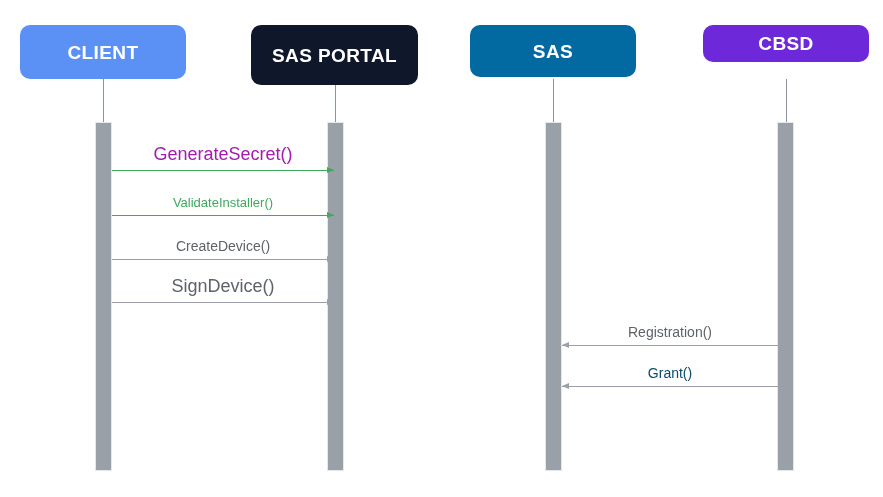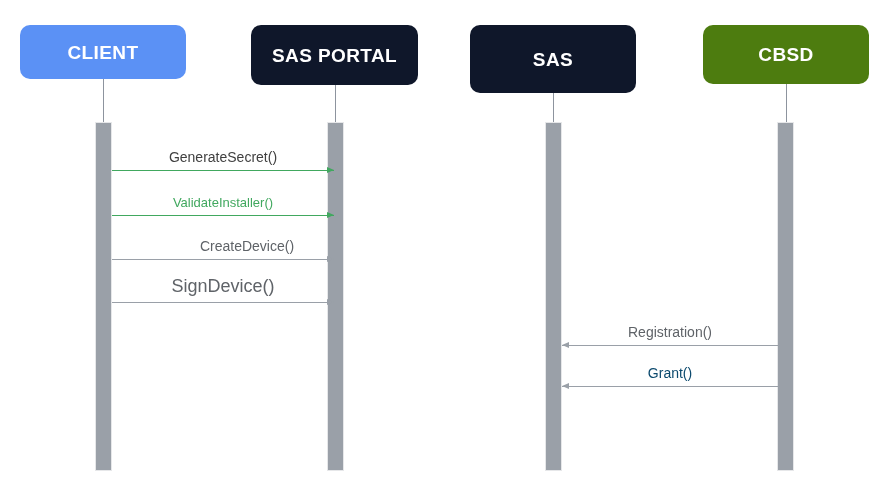--- a/index.html
+++ b/index.html
@@ -103,31 +103,31 @@
     <div class="activation-bar" style="left: 95px; top: 122px; width: 17px; height: 349px; background: rgb(154, 160, 168);"></div>
     <div class="lifeline" style="left: 335px; top: 79px; height: 43px; background: rgb(141, 148, 158);"></div>
     <div class="activation-bar" style="left: 327px; top: 122px; width: 17px; height: 349px; background: rgb(154, 160, 168);"></div>
     <div class="lifeline" style="left: 553px; top: 79px; height: 43px; background: rgb(141, 148, 158);"></div>
     <div class="activation-bar" style="left: 545px; top: 122px; width: 17px; height: 349px; background: rgb(154, 160, 168);"></div>
     <div class="lifeline" style="left: 786px; top: 79px; height: 43px; background: rgb(141, 148, 158);"></div>
     <div class="activation-bar" style="left: 777px; top: 122px; width: 17px; height: 349px; background: rgb(154, 160, 168);"></div>
     <div class="message dir-right" style="left: 112px; top: 170px; width: 222px;">
       <div class="message-line" style="background: rgb(65, 168, 95);"></div>
       <div class="message-arrowhead" style="border-left-color: rgb(65, 168, 95);"></div>
-      <div class="message-label" style="color: #404040; font-size: 14px;">GenerateSecret()</div>
+      <div class="message-label" style="color: #a21caf; font-size: 18px;">GenerateSecret()</div>
     </div>
     <div class="message dir-right" style="left: 112px; top: 215px; width: 222px;">
       <div class="message-line" style="background: rgb(65, 168, 95);"></div>
       <div class="message-arrowhead" style="border-left-color: rgb(65, 168, 95);"></div>
       <div class="message-label" style="color: rgb(65, 168, 95); font-size: 13px;">ValidateInstaller()</div>
     </div>
     <div class="message dir-right" style="left: 112px; top: 259px; width: 222px;">
       <div class="message-line" style="background: rgb(154, 160, 168);"></div>
       <div class="message-arrowhead" style="border-left-color: rgb(154, 160, 168);"></div>
-      <div class="message-label" style="color: rgb(95, 99, 104); font-size: 14px; padding-left: 24px;">CreateDevice()</div>
+      <div class="message-label" style="color: rgb(95, 99, 104); font-size: 14px;">CreateDevice()</div>
     </div>
     <div class="message dir-right" style="left: 112px; top: 302px; width: 222px;">
       <div class="message-line" style="background: rgb(154, 160, 168);"></div>
       <div class="message-arrowhead" style="border-left-color: rgb(154, 160, 168);"></div>
       <div class="message-label" style="color: rgb(95, 99, 104); font-size: 18px;">SignDevice()</div>
     </div>
     <div class="message dir-left" style="left: 562px; top: 345px; width: 216px;">
       <div class="message-line" style="background: rgb(154, 160, 168);"></div>
       <div class="message-arrowhead" style="border-right-color: rgb(154, 160, 168);"></div>
       <div class="message-label" style="color: rgb(95, 99, 104); font-size: 14px;">Registration()</div>
@@ -136,19 +136,19 @@
       <div class="message-line" style="background: rgb(154, 160, 168);"></div>
       <div class="message-arrowhead" style="border-right-color: rgb(154, 160, 168);"></div>
       <div class="message-label" style="color: #0c4a6e; font-size: 14px;">Grant()</div>
     </div>
     <div class="participant-box" style="left: 20px; top: 25px; width: 166px; height: 54px; background: rgb(91, 145, 245); color: rgb(255, 255, 255); font-size: 19px;">
       <span class="participant-label">CLIENT</span>
     </div>
     <div class="participant-box" style="left: 251px; top: 25px; width: 167px; height: 60px; background: #0f172a; color: rgb(255, 255, 255); font-size: 19px;">
       <span class="participant-label">SAS PORTAL</span>
     </div>
-    <div class="participant-box" style="left: 470px; top: 25px; width: 166px; height: 68px; background: #0f172a; color: rgb(255, 255, 255); font-size: 19px;">
+    <div class="participant-box" style="left: 470px; top: 25px; width: 166px; height: 52px; background: #0369a1; color: rgb(255, 255, 255); font-size: 19px;">
       <span class="participant-label">SAS</span>
     </div>
-    <div class="participant-box" style="left: 703px; top: 25px; width: 166px; height: 59px; background: #4d7c0f; color: rgb(255, 255, 255); font-size: 19px;">
+    <div class="participant-box" style="left: 703px; top: 25px; width: 166px; height: 37px; background: #6d28d9; color: rgb(255, 255, 255); font-size: 19px;">
       <span class="participant-label">CBSD</span>
     </div>
   </div>
 
 </body></html>

